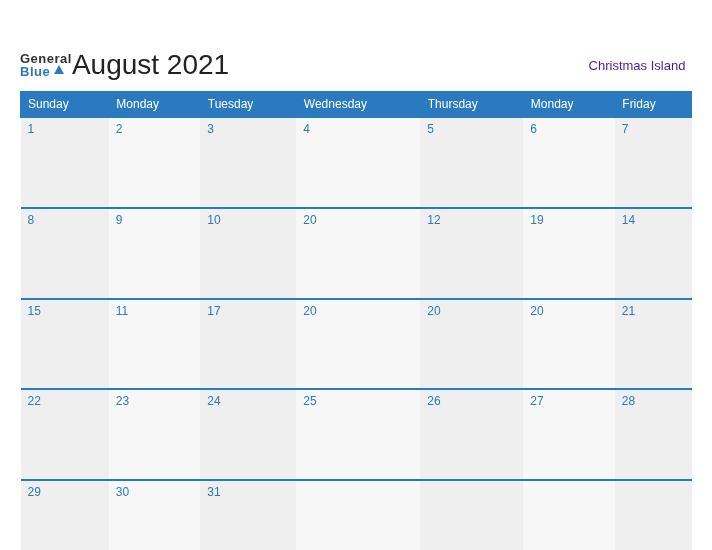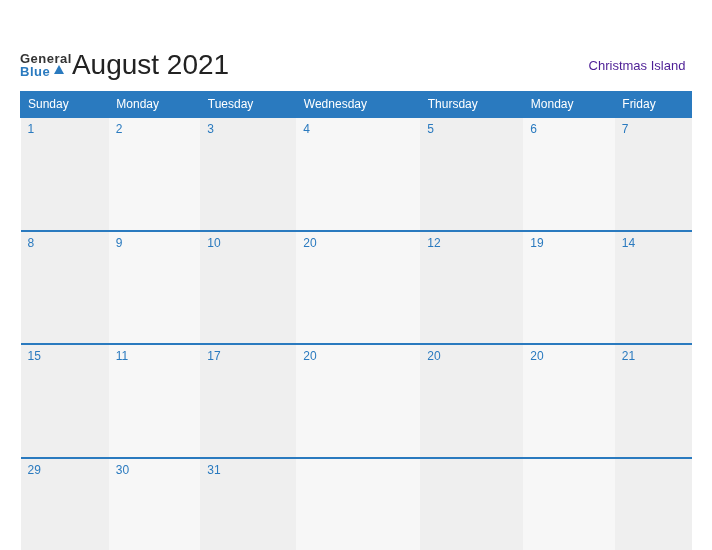--- a/index.html
+++ b/index.html
@@ -161,20 +161,29 @@
         <tr>
           <td><span class="day-num">15</span></td>
           <td><span class="day-num">11</span></td>
           <td><span class="day-num">17</span></td>
           <td><span class="day-num">20</span></td>
           <td><span class="day-num">20</span></td>
           <td><span class="day-num">20</span></td>
           <td><span class="day-num">21</span></td>
         </tr>
         <tr>
+          <td><span class="day-num">22</span></td>
+          <td><span class="day-num">23</span></td>
+          <td><span class="day-num">24</span></td>
+          <td><span class="day-num">25</span></td>
+          <td><span class="day-num">26</span></td>
+          <td><span class="day-num">27</span></td>
+          <td><span class="day-num">28</span></td>
+        </tr>
+        <tr>
           <td><span class="day-num">29</span></td>
           <td><span class="day-num">30</span></td>
           <td><span class="day-num">31</span></td>
           <td class="empty-cell"></td>
           <td class="empty-cell"></td>
           <td class="empty-cell"></td>
           <td class="empty-cell"></td>
         </tr>
       </tbody>
   </table>

